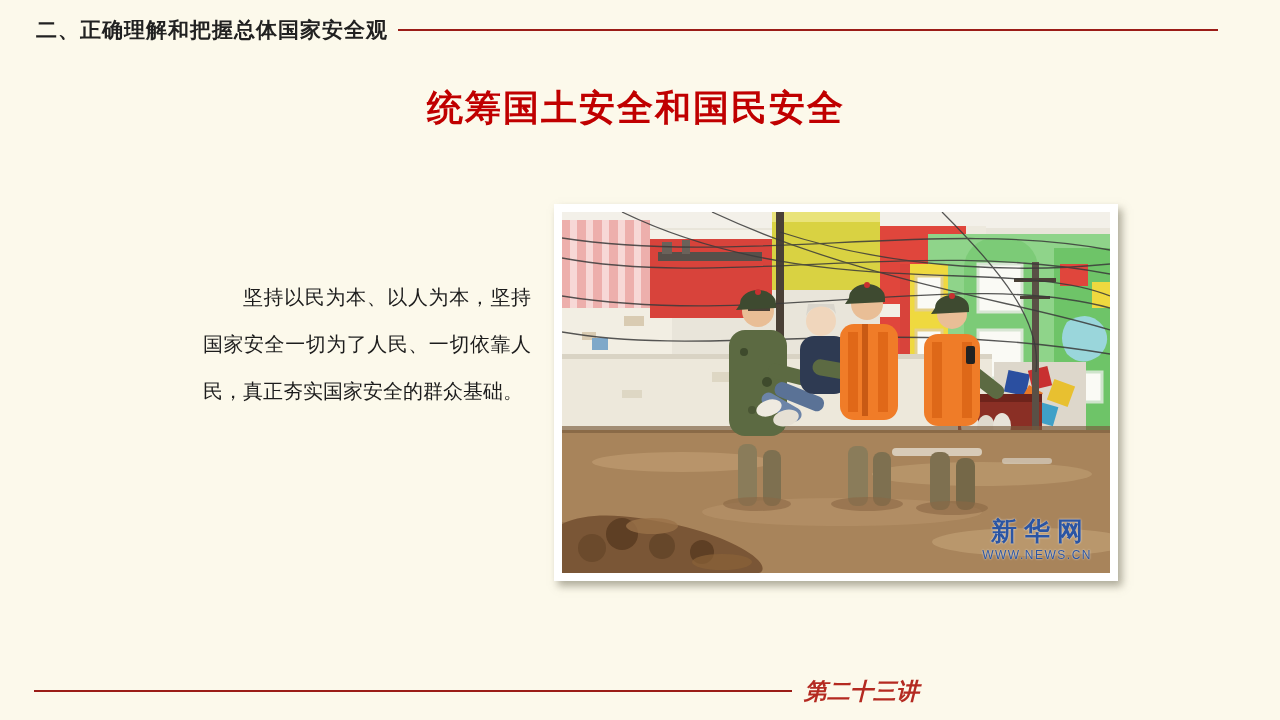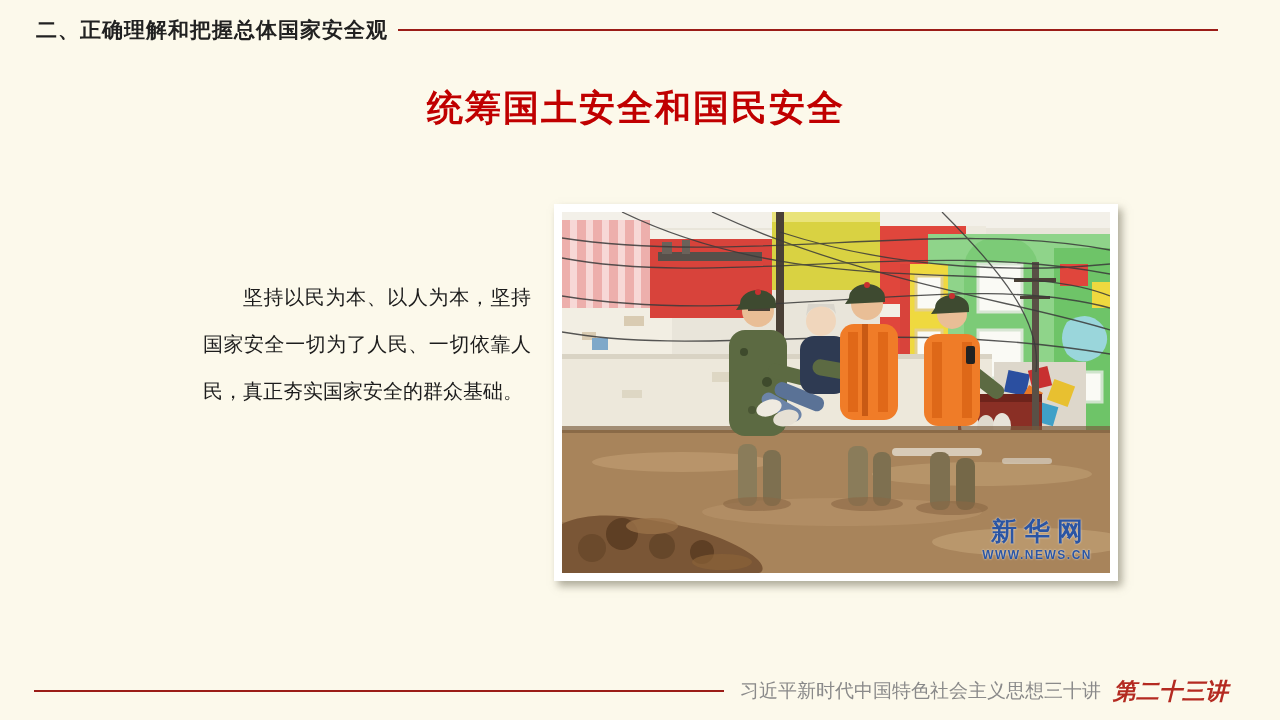--- a/index.html
+++ b/index.html
@@ -23,21 +23,21 @@
   .body-text{position:absolute;left:203px;top:274px;width:328px;margin:0;
     font-size:20px;line-height:47px;color:var(--body-text,#1C1C1C);
     text-align:justify;text-justify:inter-character;text-indent:2em;line-break:strict;}
 
   
   .photo{position:absolute;left:554px;top:204px;margin:0;background:#fff;padding:8px;
     box-shadow:4px 5px 8px rgba(110,105,85,.55);}
   .photo svg{display:block;}
   .watermark{position:absolute;right:26px;bottom:20px;text-align:center;color:var(--watermark-blue,#2B55A3);line-height:1;}
   .wm-cn{font-size:26px;font-weight:bold;letter-spacing:7px;margin-right:-7px;text-shadow:0 0 2px rgba(255,255,255,.9);}
-  .wm-url{font-size:12px;font-weight:bold;letter-spacing:1.5px;margin-top:5px;text-shadow:0 0 2px rgba(255,255,255,.9);}
+  .wm-url{font-size:12px;font-weight:normal;letter-spacing:1.5px;margin-top:5px;text-shadow:0 0 2px rgba(255,255,255,.9);}
 
   
   .footer{position:absolute;left:34px;right:24px;top:678px;height:26px;display:flex;align-items:center;}
   .footer-rule{width:758px;height:2px;background:var(--rule-red,#8E1B15);}
   .footer-series{font-size:19px;color:var(--footer-gray,#8A8A8A);margin-left:16px;white-space:nowrap;}
   .footer-episode{font-size:23px;color:var(--footer-red,#B42A21);margin-left:12px;white-space:nowrap;
     font-family:Liberation Mono, monospace;font-style:italic;font-weight:bold;}
 </style>
 </head>
 <body>
@@ -225,17 +225,16 @@
     </svg>
 
     <div class="watermark">
       <div class="wm-cn">新华网</div>
       <div class="wm-url">WWW.NEWS.CN</div>
     </div>
   </figure>
 
   <div class="footer">
     <span class="footer-rule"></span>
-    <span class="footer-series">习近平新时代中国特色社会主义思想三十讲</span>
     <span class="footer-episode">第二十三讲</span>
   </div>
 
 </div>
 
 </body></html>

